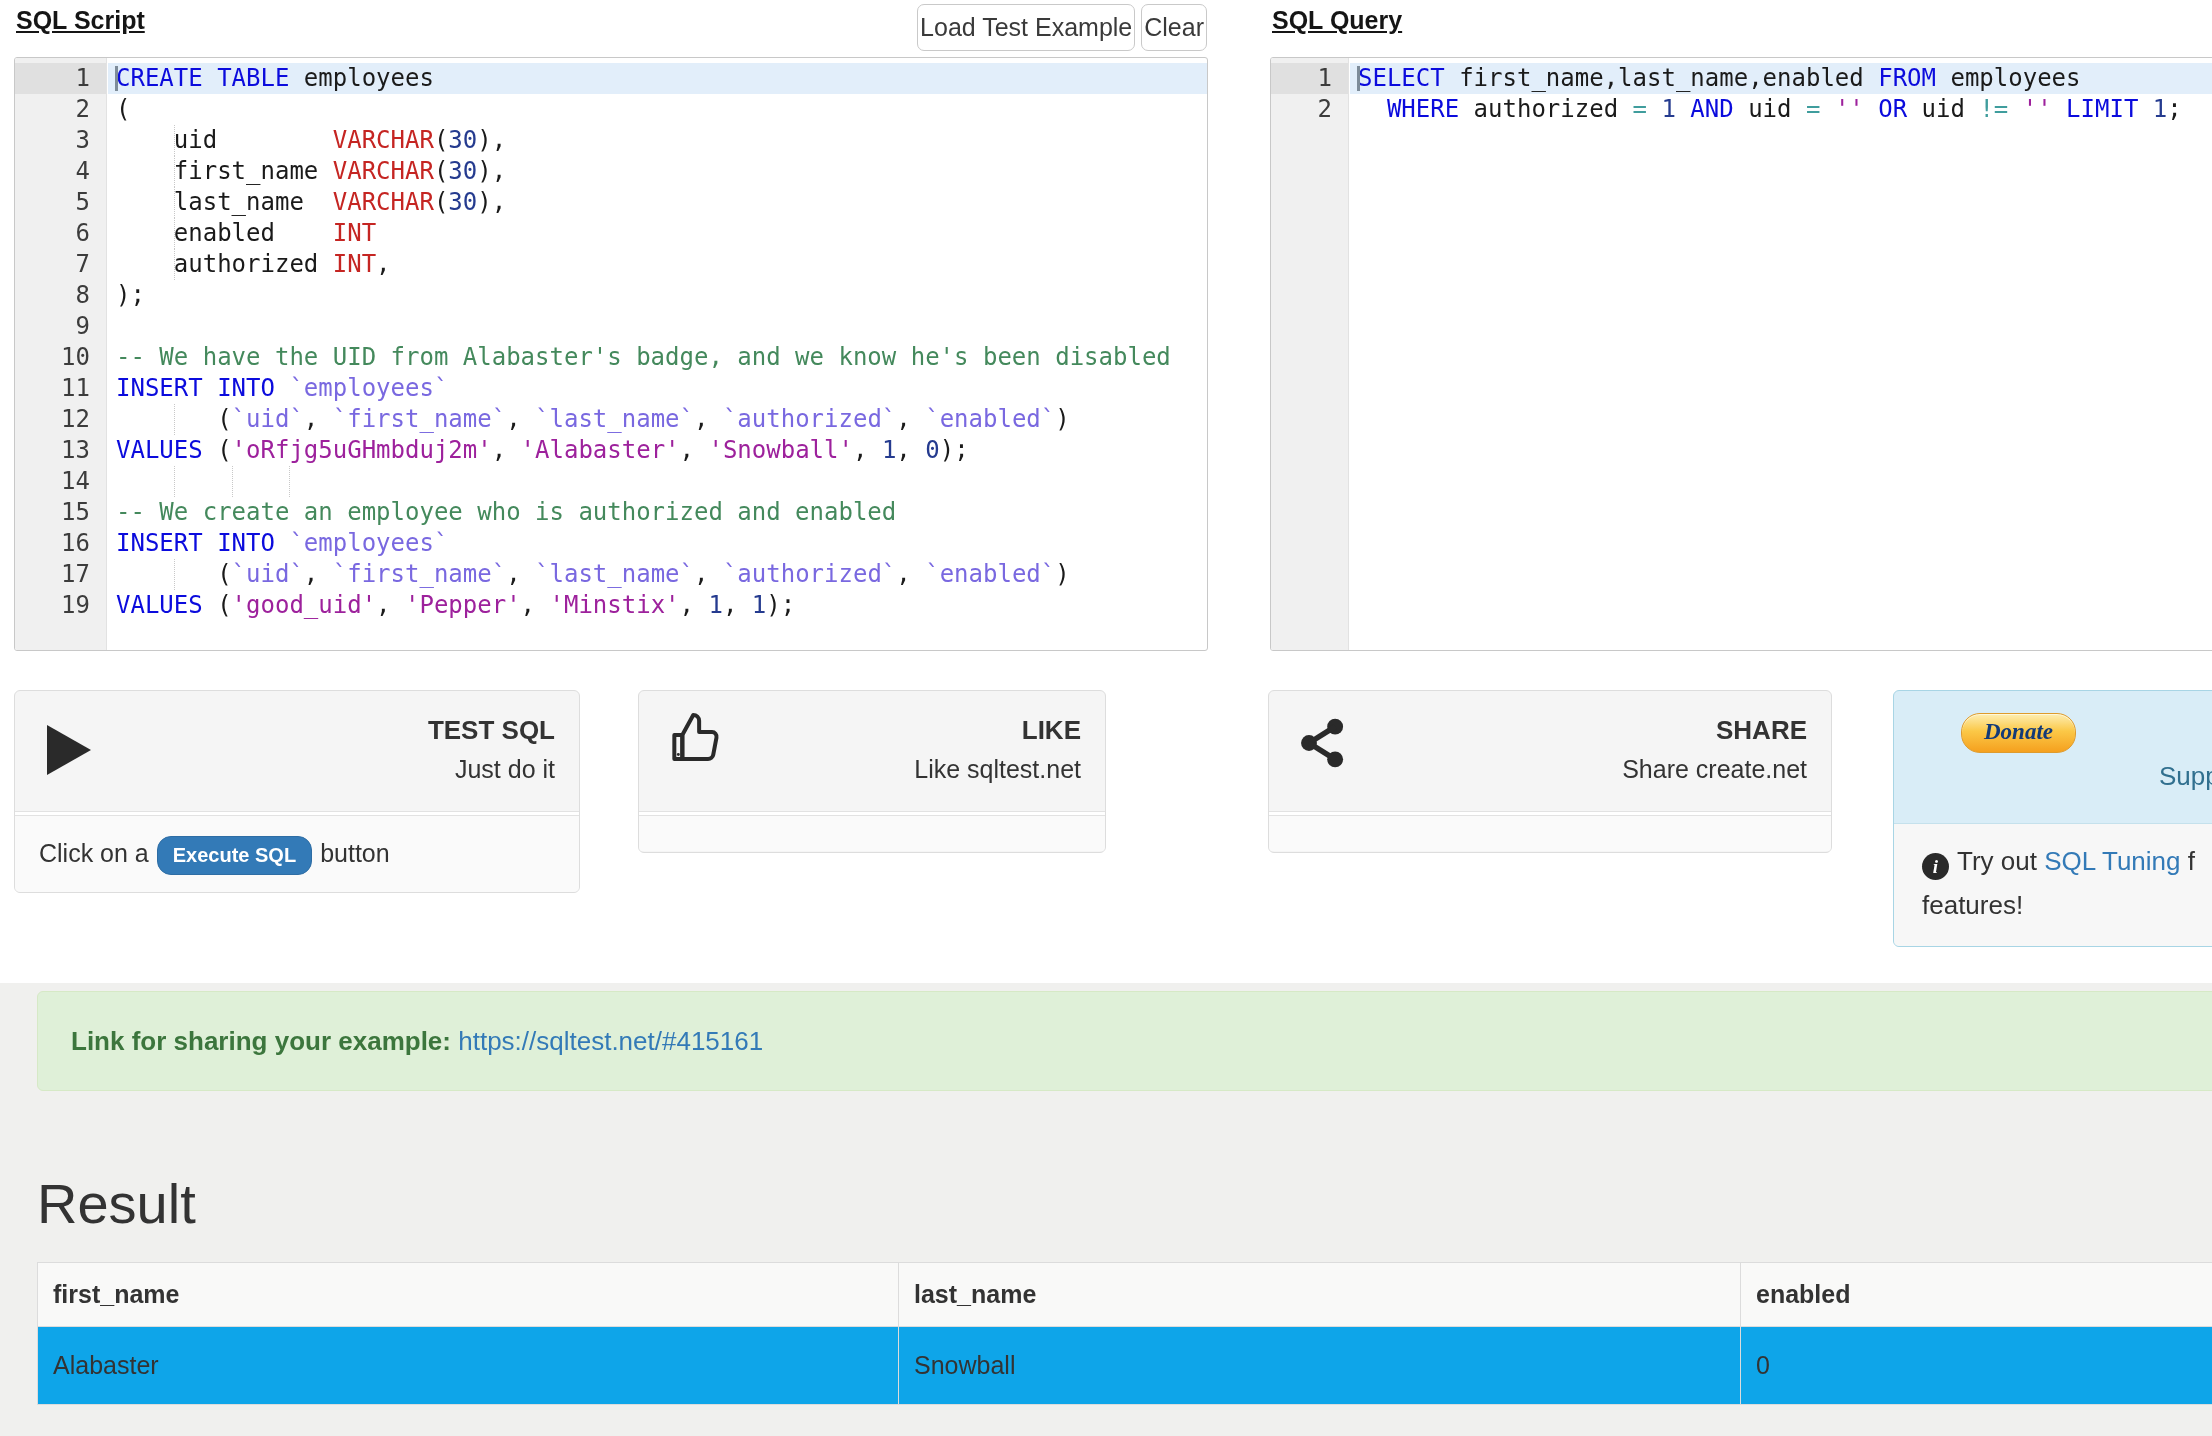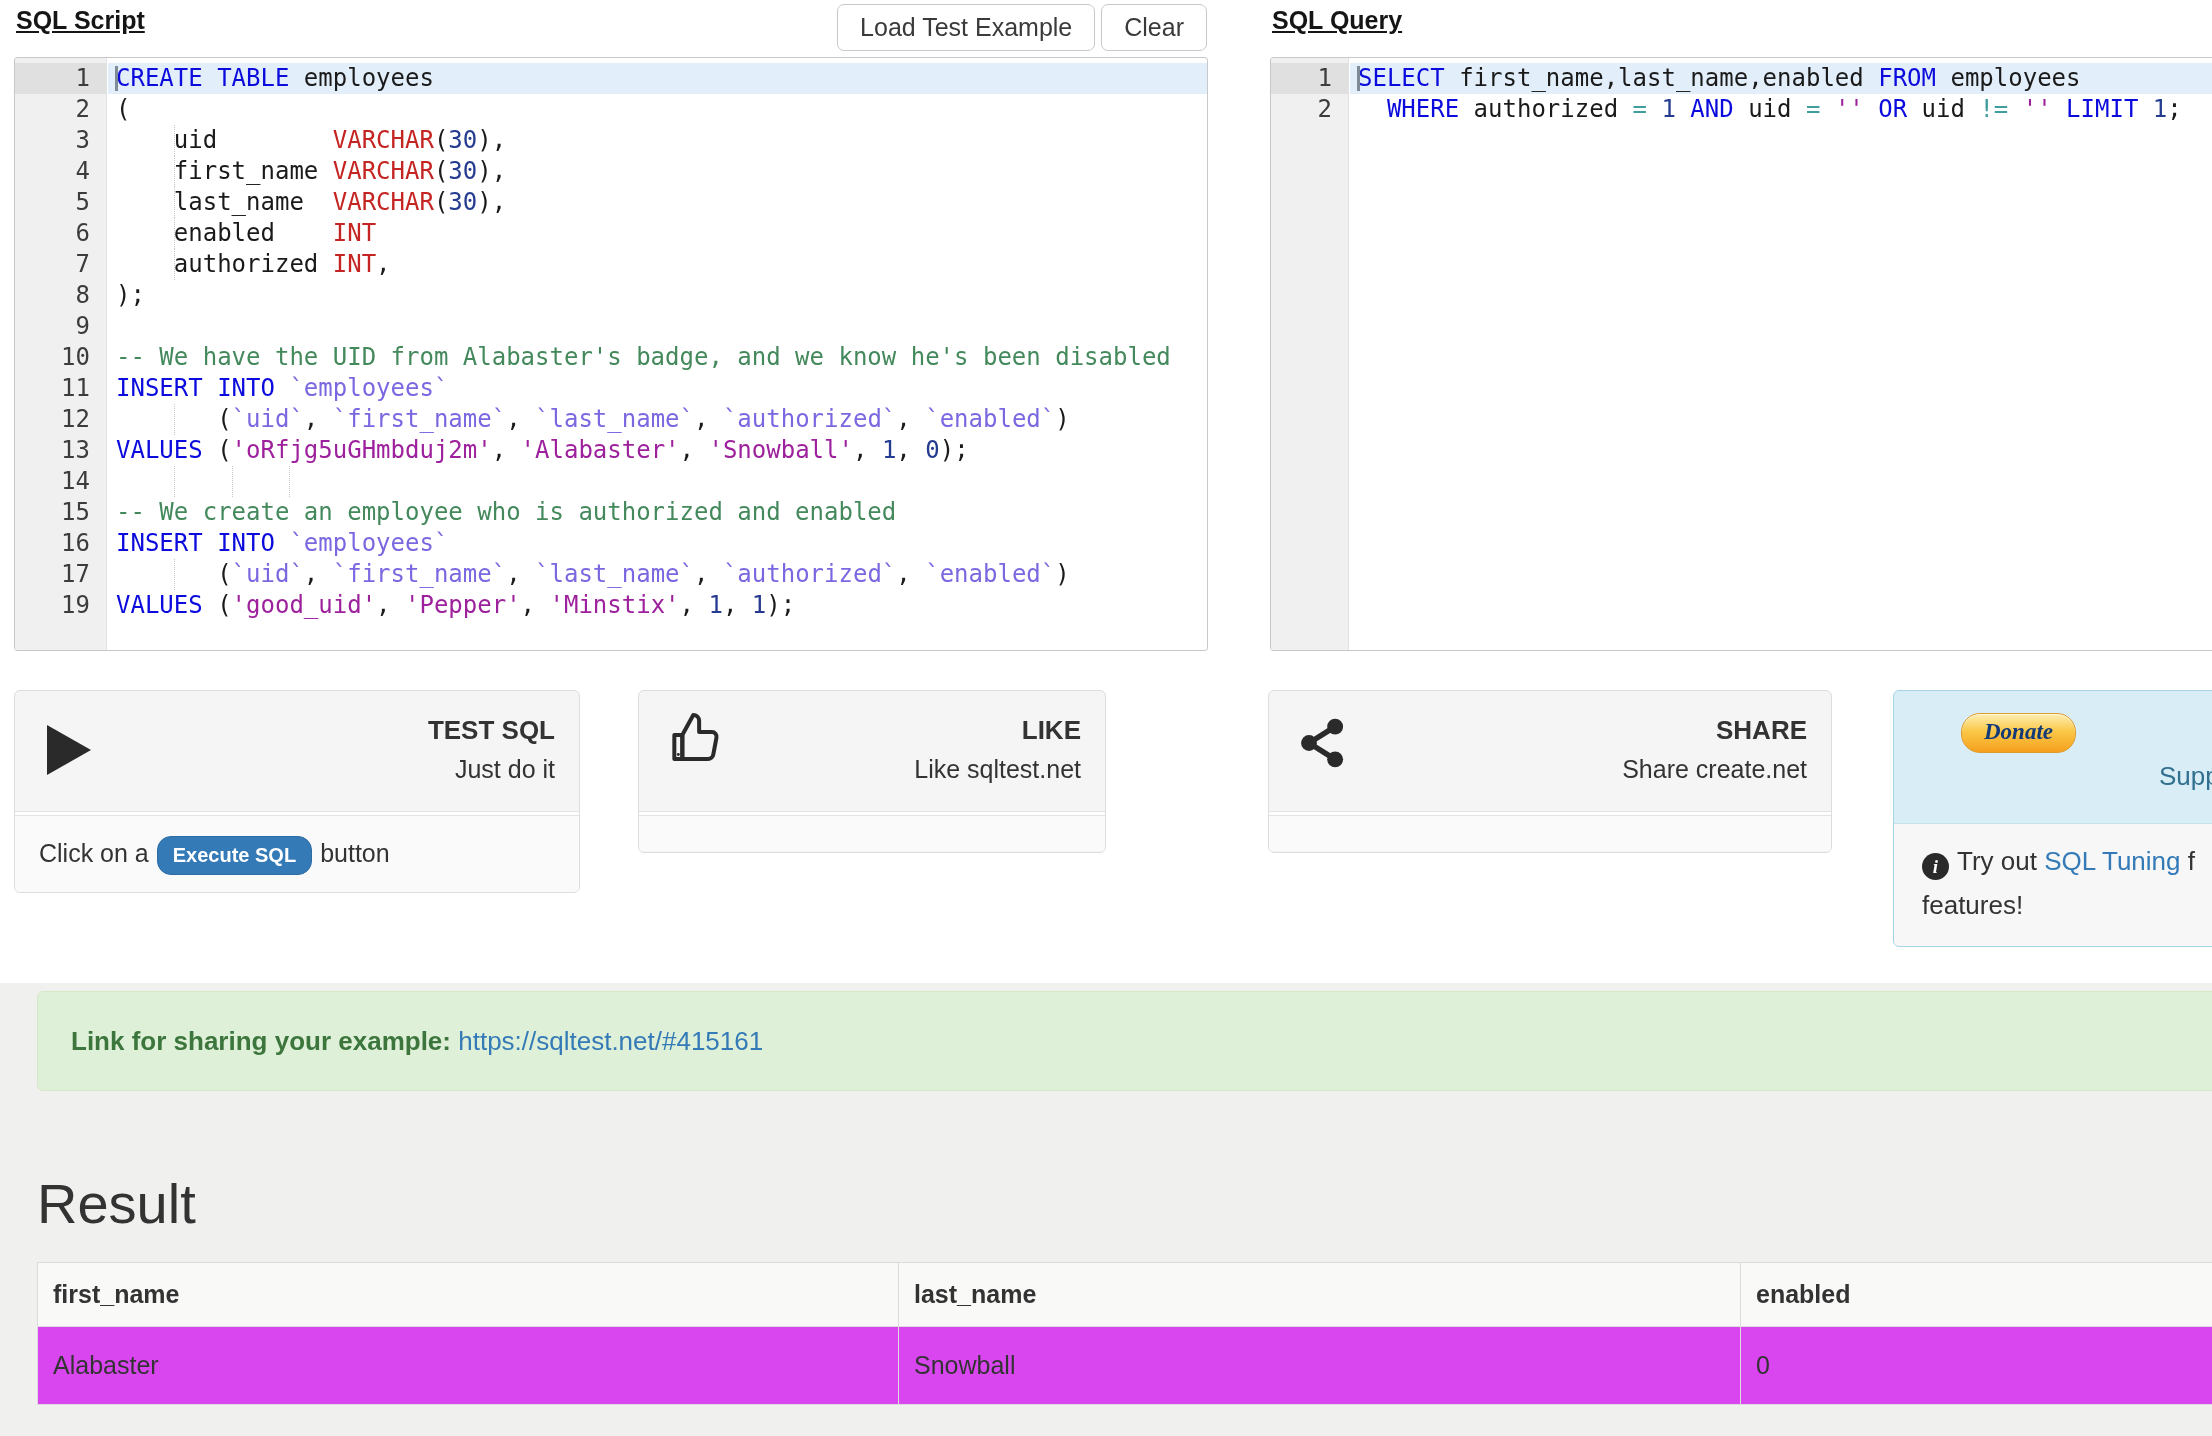--- a/index.html
+++ b/index.html
@@ -5,21 +5,21 @@
   html,body{margin:0;padding:0;}
   body{
     width:2212px;height:1436px;overflow:hidden;position:relative;
     background:#ffffff;font-family:"Liberation Sans",sans-serif;color:#333;
   }
   
   .sec-title{position:absolute;top:6px;font-size:25px;font-weight:bold;color:#151515;text-decoration:underline;}
   
   .btn-row{position:absolute;left:14px;width:1193px;top:4px;text-align:right;}
   .btn{display:inline-block;background:#fff;border:1px solid #c9c9c9;border-radius:7px;
-       color:#3a3a3a;font-size:25px;padding:8px 22px;margin-left:6px;cursor:pointer;}
+       color:#3a3a3a;font-size:25px;padding:8px 2px;margin-left:6px;cursor:pointer;}
   
   .editor{position:absolute;top:57px;height:592px;border:1px solid #c8c8c8;border-radius:3px;
           background:#fff;overflow:hidden;font-family:"DejaVu Sans Mono",monospace;font-size:24px;}
   .gutter{position:absolute;left:0;top:0;bottom:0;background:#f0f0f0;border-right:1px solid #e2e2e2;
           padding-top:5px;box-sizing:border-box;}
   .gnum{height:31px;line-height:31px;text-align:right;padding-right:16px;color:#3c3c3c;}
   .gnum.gactive{background:#e0e0e0;}
   .code{position:absolute;top:0;right:0;bottom:0;padding-top:5px;}
   .line{position:relative;height:31px;line-height:31px;white-space:pre;padding-left:8px;}
   .line.active{background:#e2eefa;}
@@ -69,21 +69,21 @@
   .share-alert .inner{position:absolute;left:33px;top:50%;transform:translateY(-50%);
                       font-size:26px;white-space:nowrap;}
   .share-alert .lbl{font-weight:bold;color:#3c763d;}
   .result-h1{position:absolute;left:37px;top:188px;font-size:56px;font-weight:500;color:#333;}
   
   .result-table{position:absolute;left:37px;top:279px;width:2440px;border-collapse:collapse;
                 table-layout:fixed;font-size:25px;color:#333;}
   .result-table th,.result-table td{border:1px solid #dcdcdc;padding:0 0 0 15px;text-align:left;
                                     overflow:hidden;white-space:nowrap;}
   .result-table th{height:63px;background:#f9f9f8;font-weight:bold;}
-  .result-table td{height:77px;background:#d946ef;}
+  .result-table td{height:77px;background:#0ea5e9;}
 </style>
 </head>
 <body>
 
 <div class="sec-title" style="left:16px;">SQL Script</div>
 <div class="btn-row">
   <span class="btn">Load Test Example</span><span class="btn">Clear</span>
 </div>
 
 <div class="editor" id="script-editor" style="left:14px;width:1192px;">

